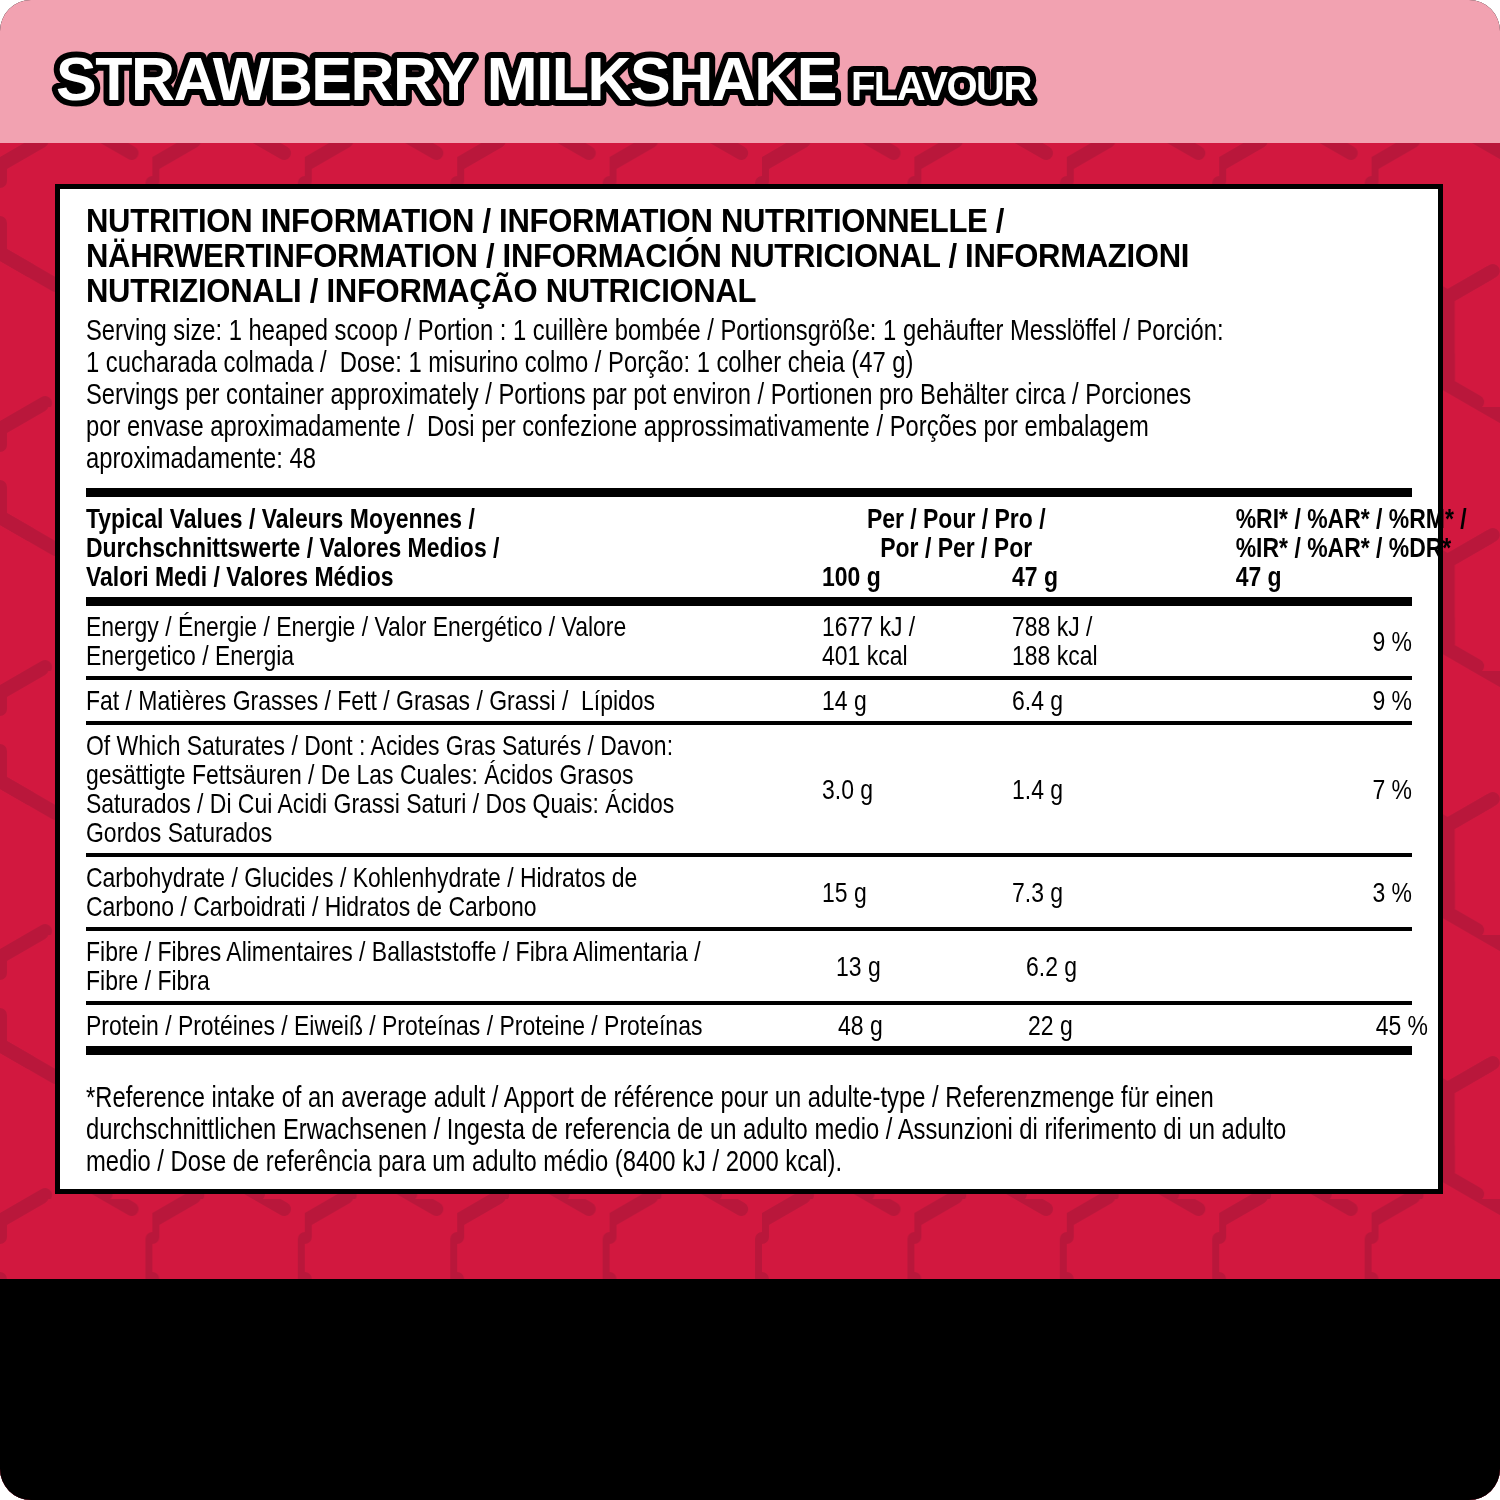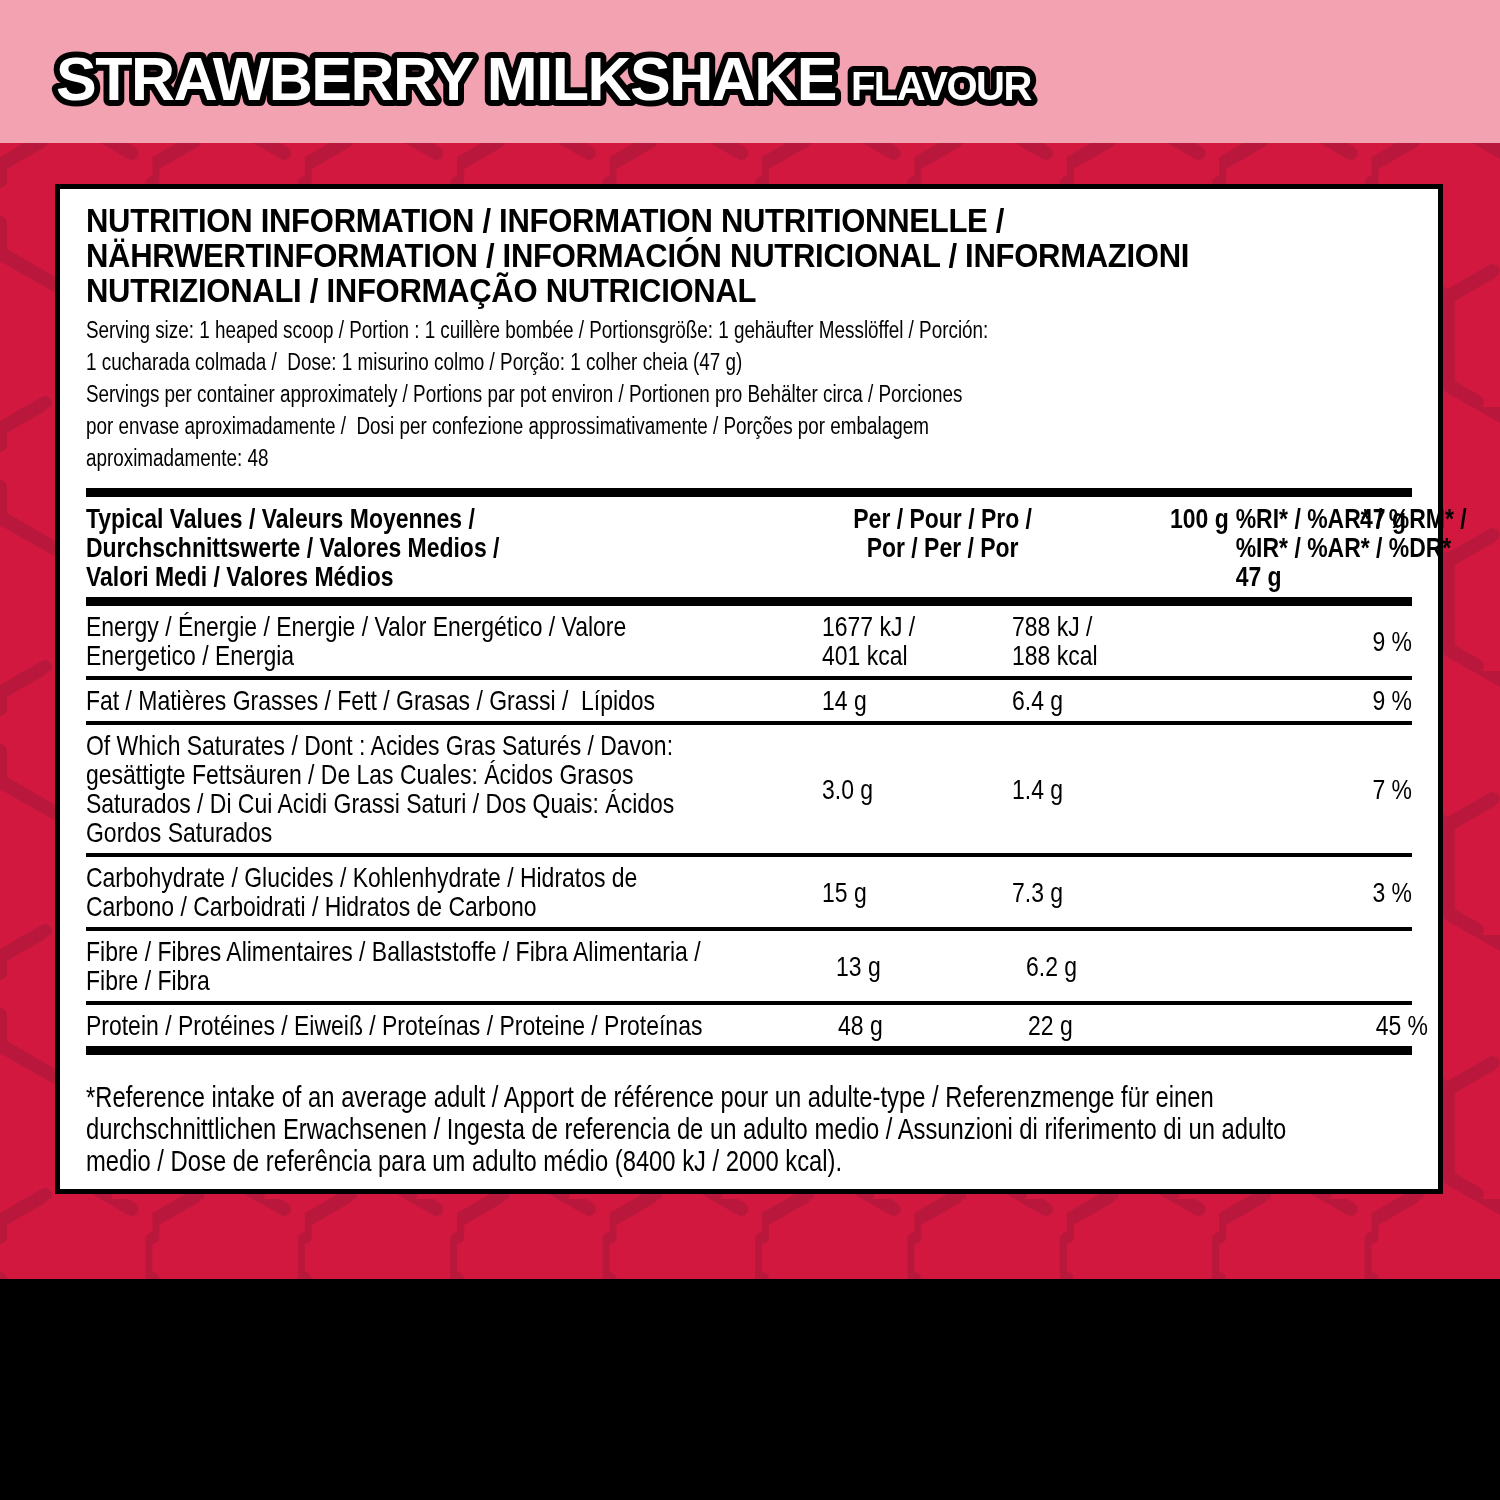--- a/index.html
+++ b/index.html
@@ -4,20 +4,21 @@
 <style>
   html, body { margin: 0; padding: 0; }
   body { font-family: "Liberation Sans", "DejaVu Sans", sans-serif; }
 
   .page {
     position: relative;
     width: 1500px;
     height: 1500px;
     background: var(--black, #000000);
     overflow: hidden;
+    border-radius: 31px;
   }
 
   .band-pink {
     position: absolute;
     left: 0; top: 0;
     width: 1500px; height: 143px;
     background: var(--pink, #f2a2b1);
   }
   .band-pink svg { display: block; }
 
@@ -52,35 +53,35 @@
   .condensed-r    { transform: scaleX(0.82); transform-origin: 100% 50%; white-space: pre; }
 
   .card-heading {
     font-size: 33px; line-height: 35px; font-weight: bold;
     white-space: pre;
     transform: scaleX(0.94); transform-origin: 0 0;
     margin: 0 0 6px 0;
     letter-spacing: -0.3px;
   }
 
-  .serving-block { font-size: 23px; line-height: 32px; margin-bottom: 14px; }
+  .serving-block { font-size: 29px; line-height: 32px; margin-bottom: 14px; }
   .serving-line { white-space: pre; }
 
   .rule-major { height: 9px; background: #000; }
 
   .t-header {
     display: grid;
     grid-template-columns: 1fr 375px 215px;
     align-items: stretch;
     font-weight: bold;
     font-size: 28px; line-height: 29px;
     padding: 7px 0 6px 0;
   }
   .h-label { align-self: center; }
-  .h-mid { display: flex; }
+  .h-mid { display: flex; flex-direction: column; }
   .h-per { text-align: center; padding-right: 130px; }
   .h-units { display: grid; grid-template-columns: 190px 185px; }
   .h-ri { text-align: left; display: flex; flex-direction: column; justify-content: space-between; }
 
   .t-row {
     display: grid;
     grid-template-columns: 1fr 190px 185px 215px;
     align-items: center;
     font-size: 28px; line-height: 29px;
     padding: 6px 0;

